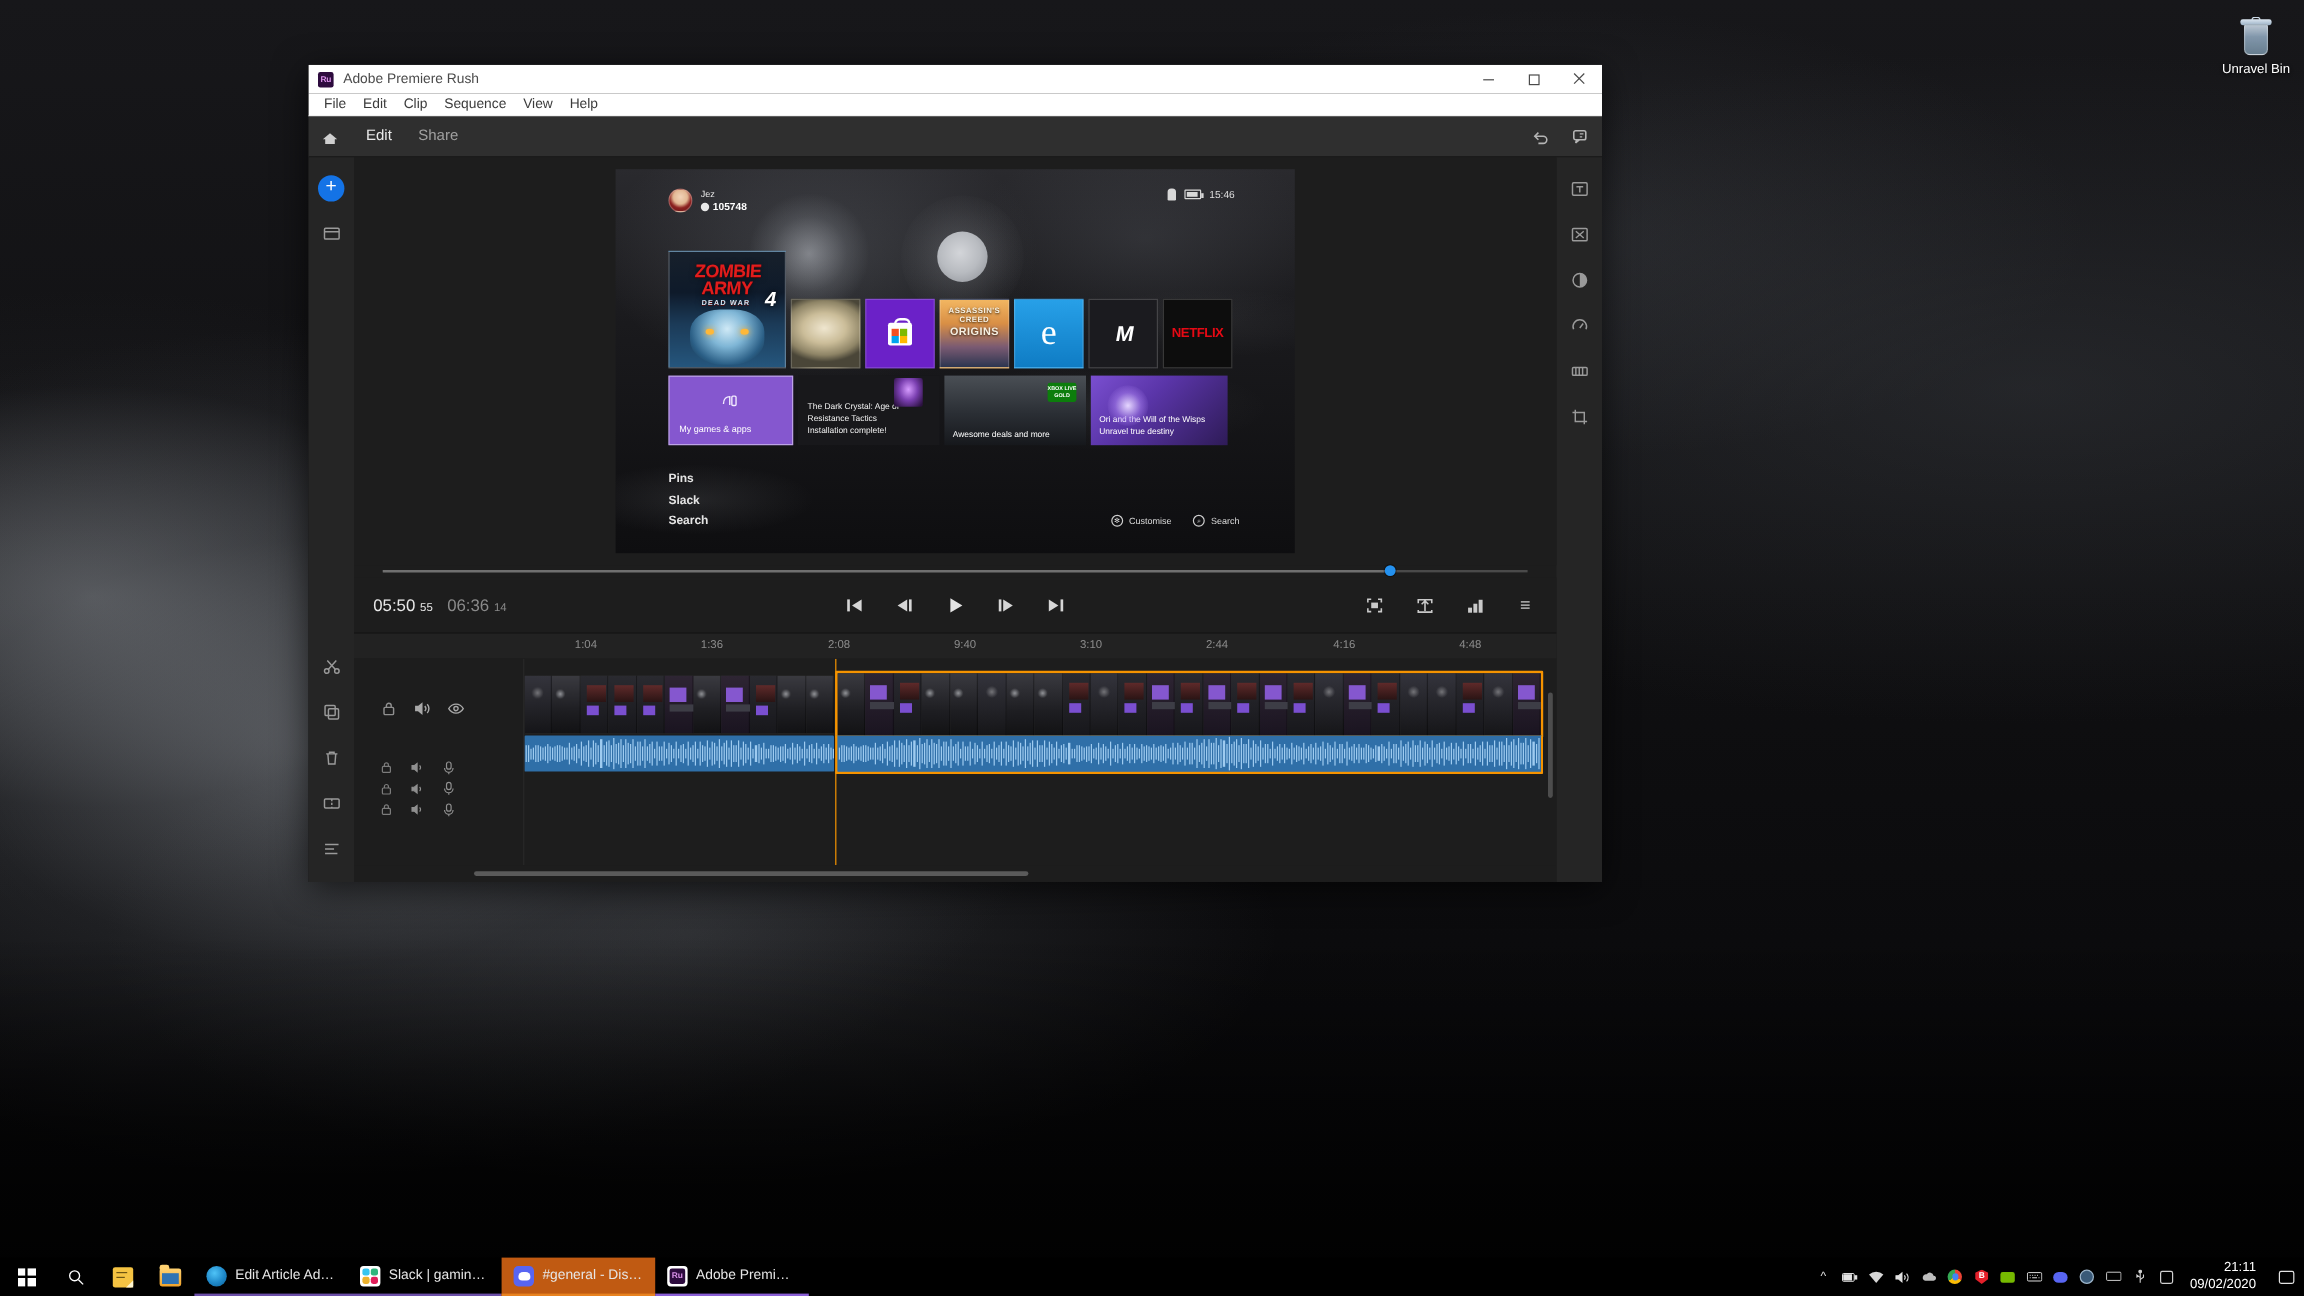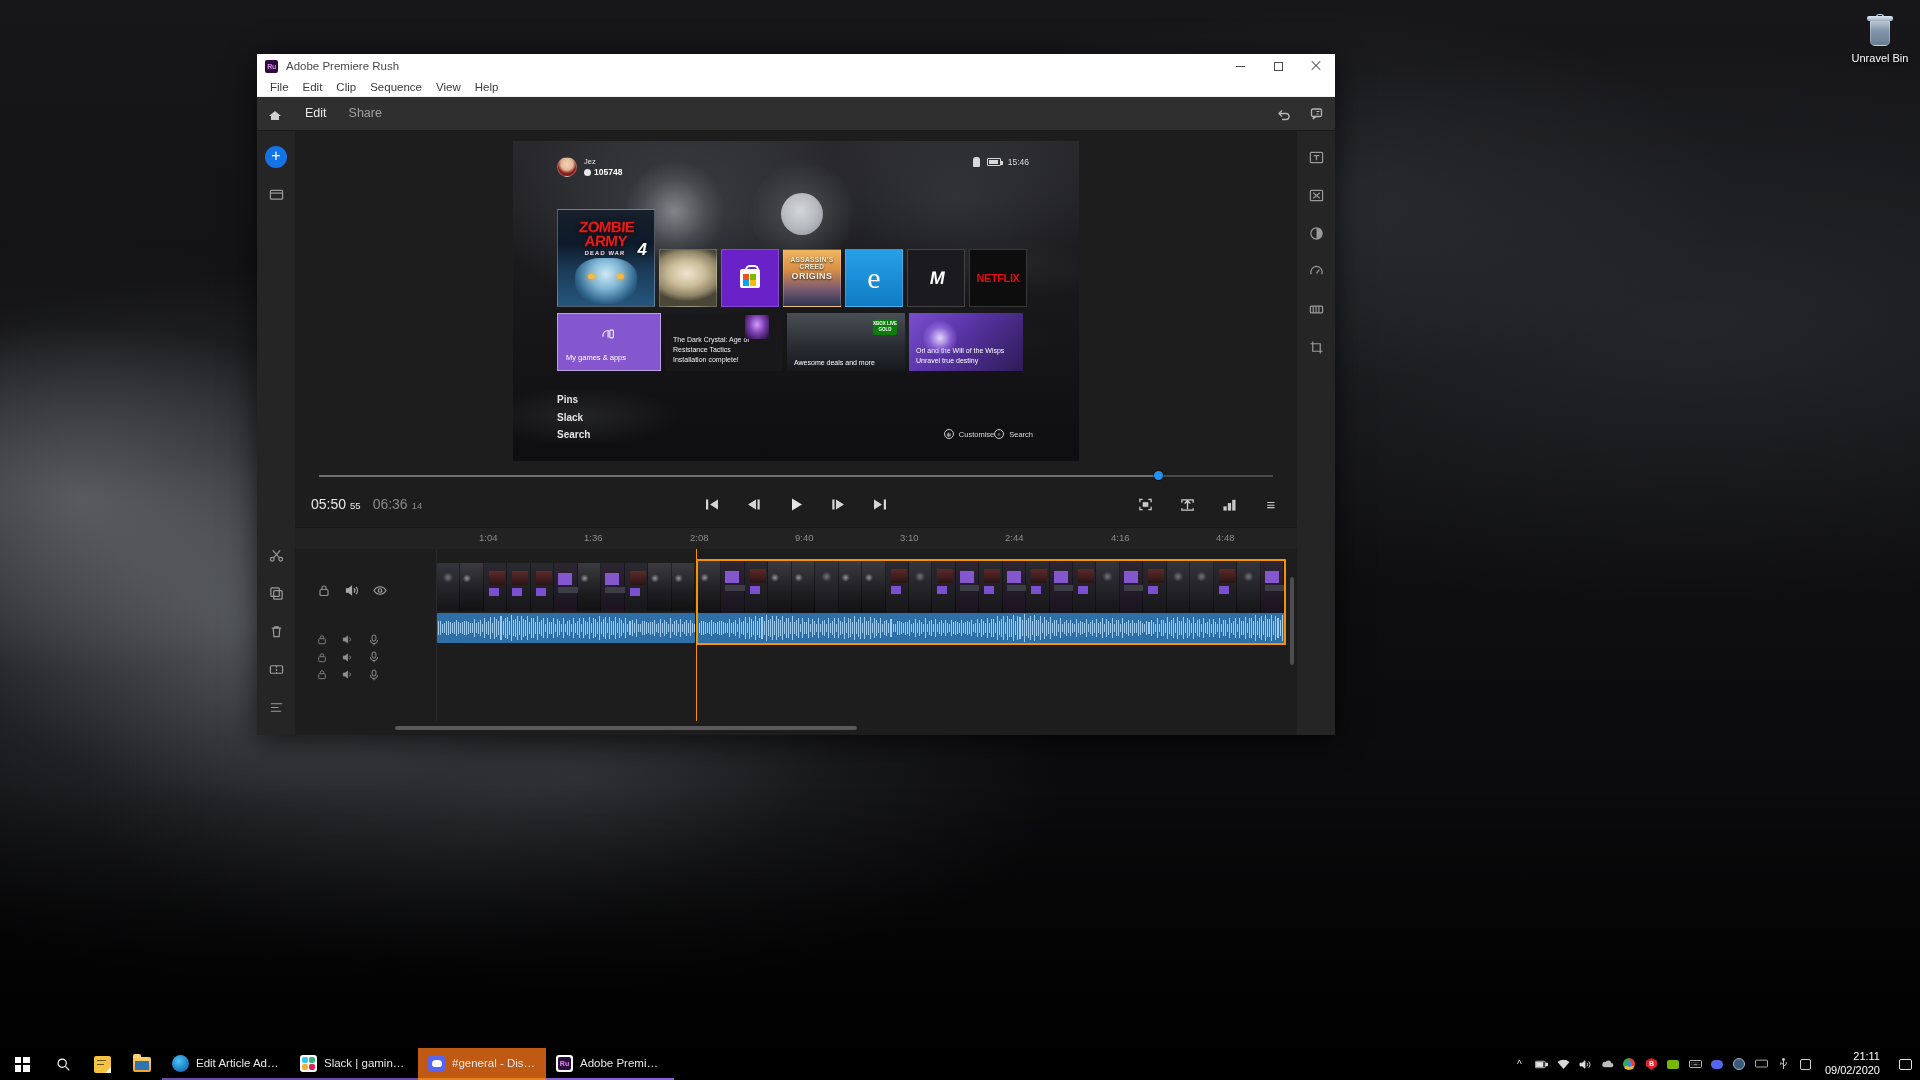--- a/index.html
+++ b/index.html
@@ -266,21 +266,21 @@
     display:flex; flex-direction:column; justify-content:flex-end; padding:5px 7px;
   }
   .t-ori .nt { font-size:7px; color:#fff; line-height:1.4; }
   .ori-glow { position:absolute; left:14px; top:8px; width:34px; height:34px; border-radius:50%;
     background: radial-gradient(circle,#e5d6ff 0%, rgba(170,130,240,.5) 45%, rgba(0,0,0,0) 75%); }
 
   
   .xnav { position:absolute; left:44px; top:250px; }
   .xnav .ni { font-size: 10px; color:#e4e4e4; font-weight:700; line-height:17.5px; }
   
-  .xactions { position:absolute; right: 46px; bottom: 22px; display:flex; align-items:center; }
+  .xactions { position:absolute; right: 46px; bottom: 22px; display:flex; gap:18px; align-items:center; }
   .xa { display:flex; align-items:center; gap:5px; color:#dcdcdc; font-size:7.5px; }
   .xa-ic { width:10px; height:10px; border:1px solid #cfcfcf; border-radius:50%; display:flex; align-items:center; justify-content:center; font-size:6px; }
 
   
   .scrub { height: 10px; position:relative; margin: 0 0 0 0; }
   .scrub-line { position:absolute; left:0; right:0; top:4px; height:2px; background:#4a4a4a; }
   .scrub-fill { position:absolute; left:0; top:4px; height:2px; background:#6f6f6f; }
   .scrub-knob {
     position:absolute; top:0px; width:9px; height:9px; border-radius:50%; background:#2491ef;
     box-shadow: 0 0 0 1px rgba(0,0,0,.35);

